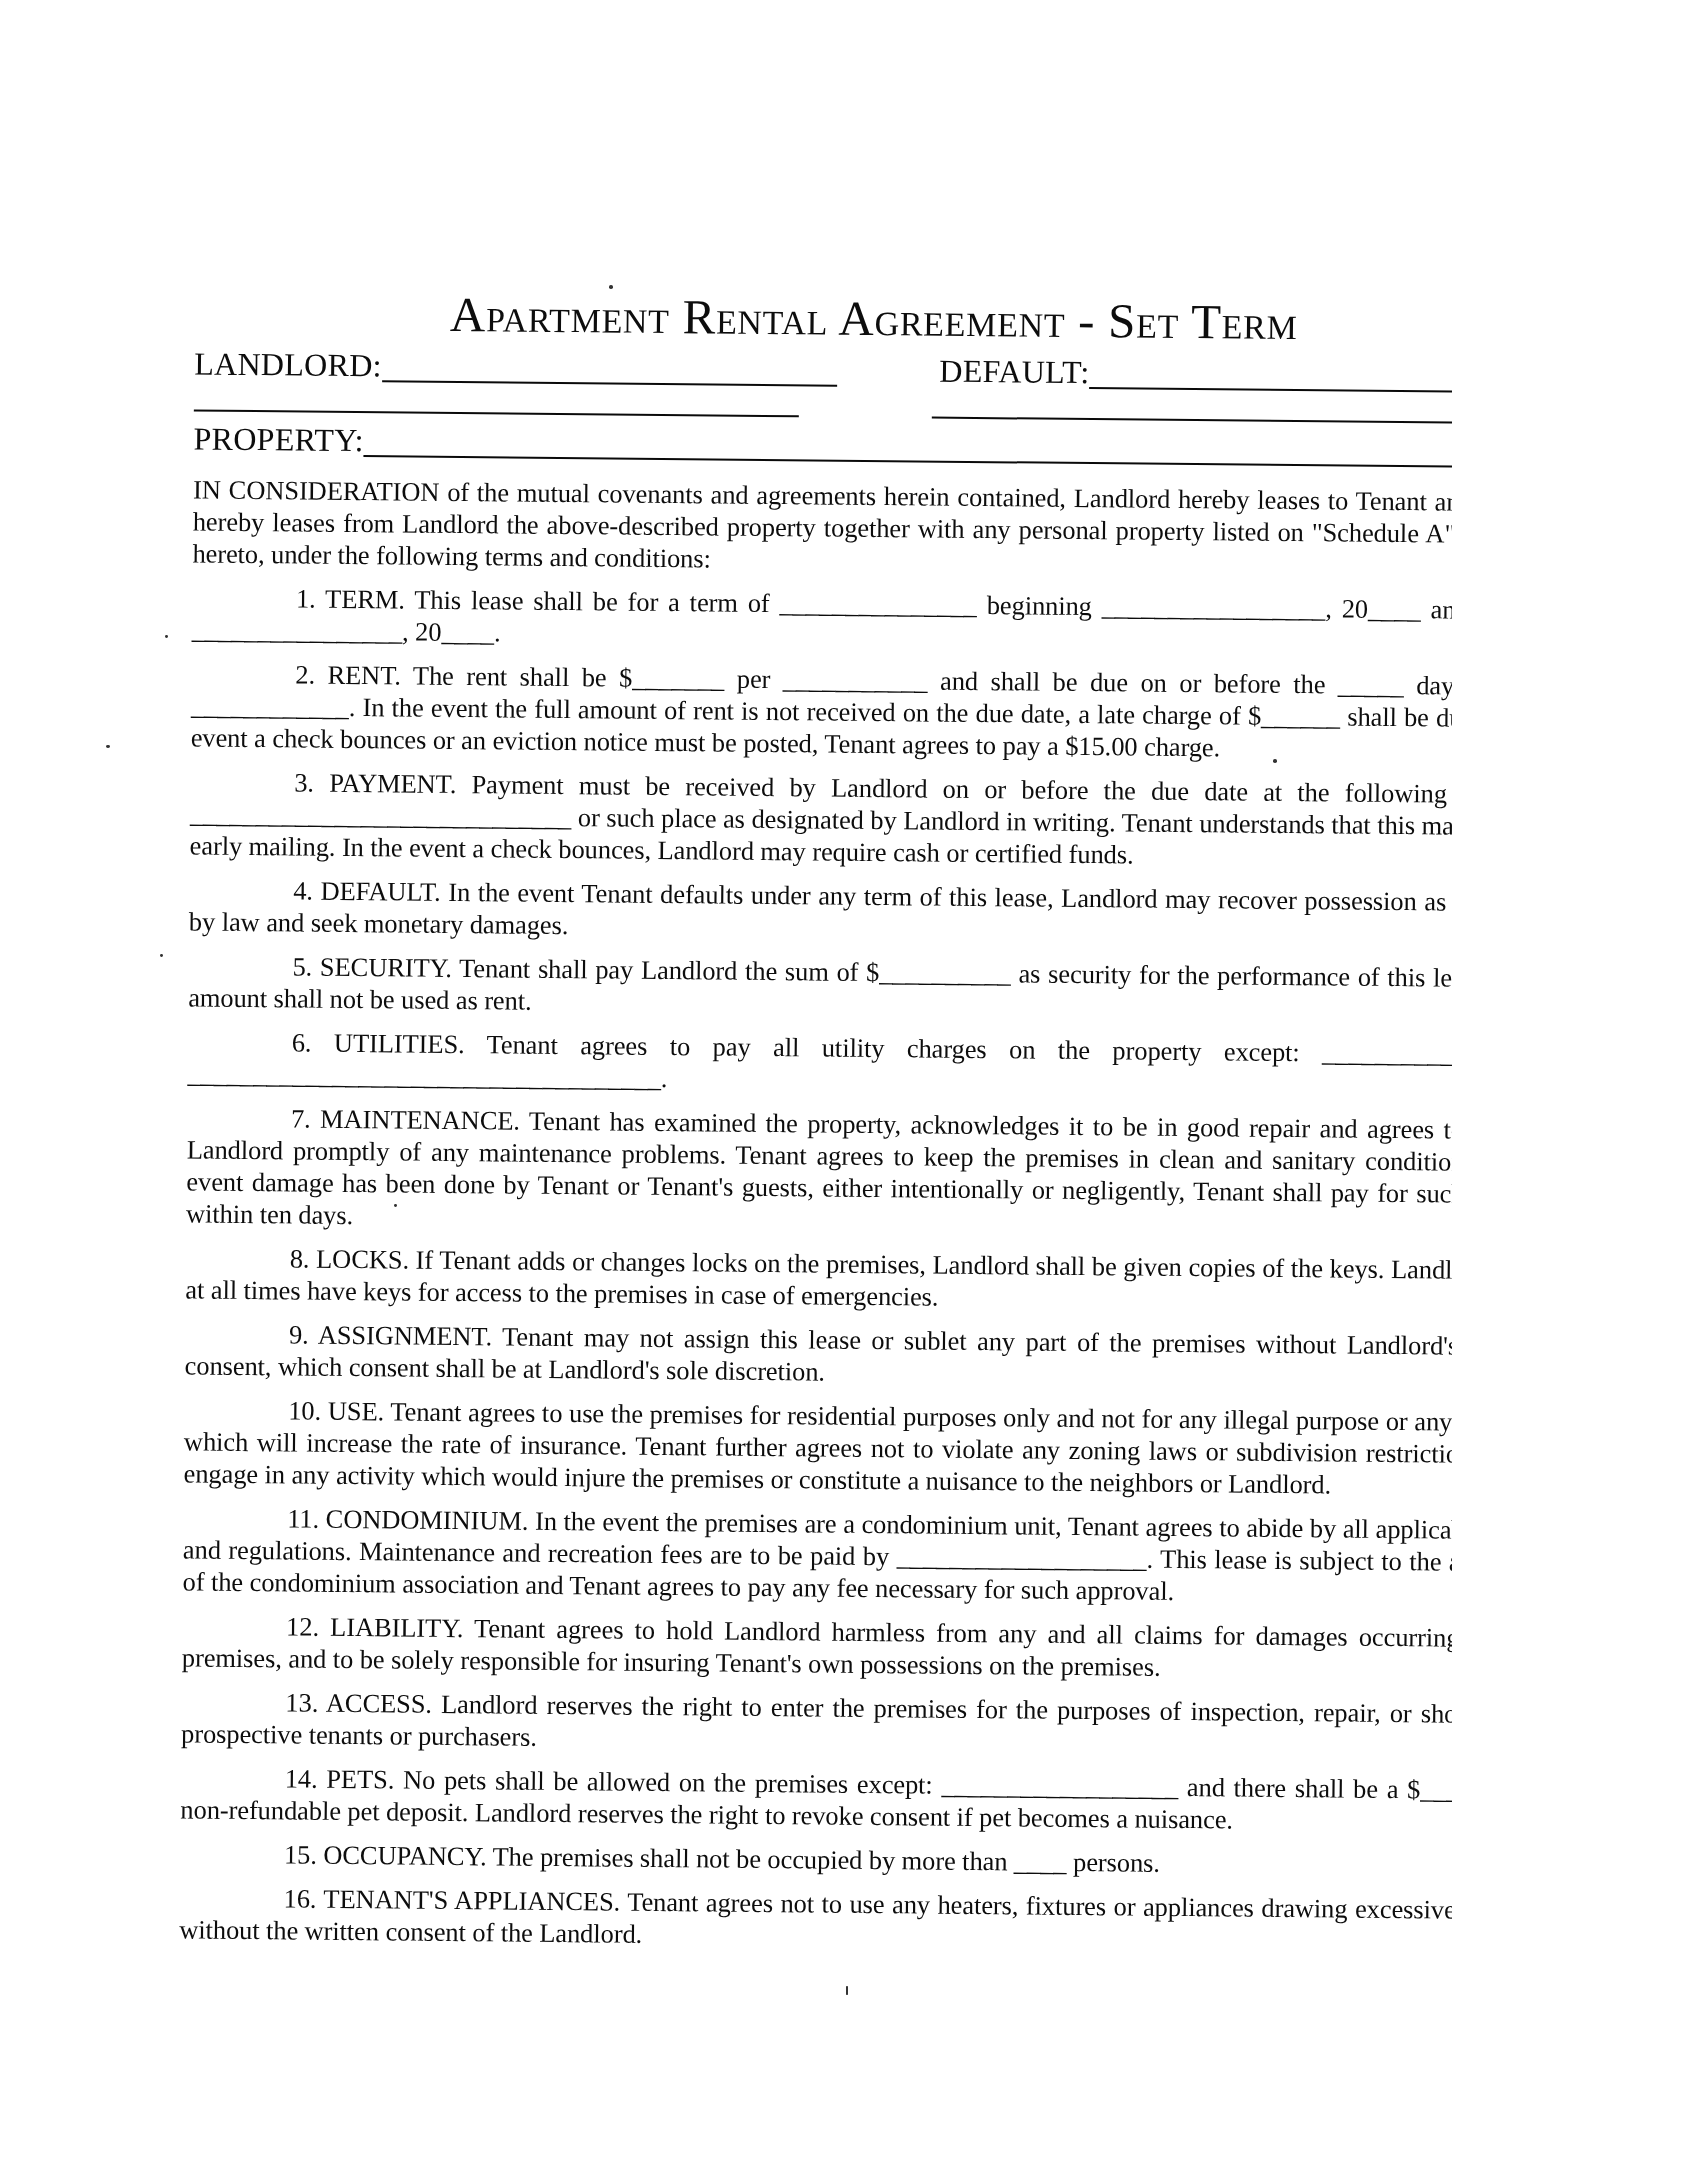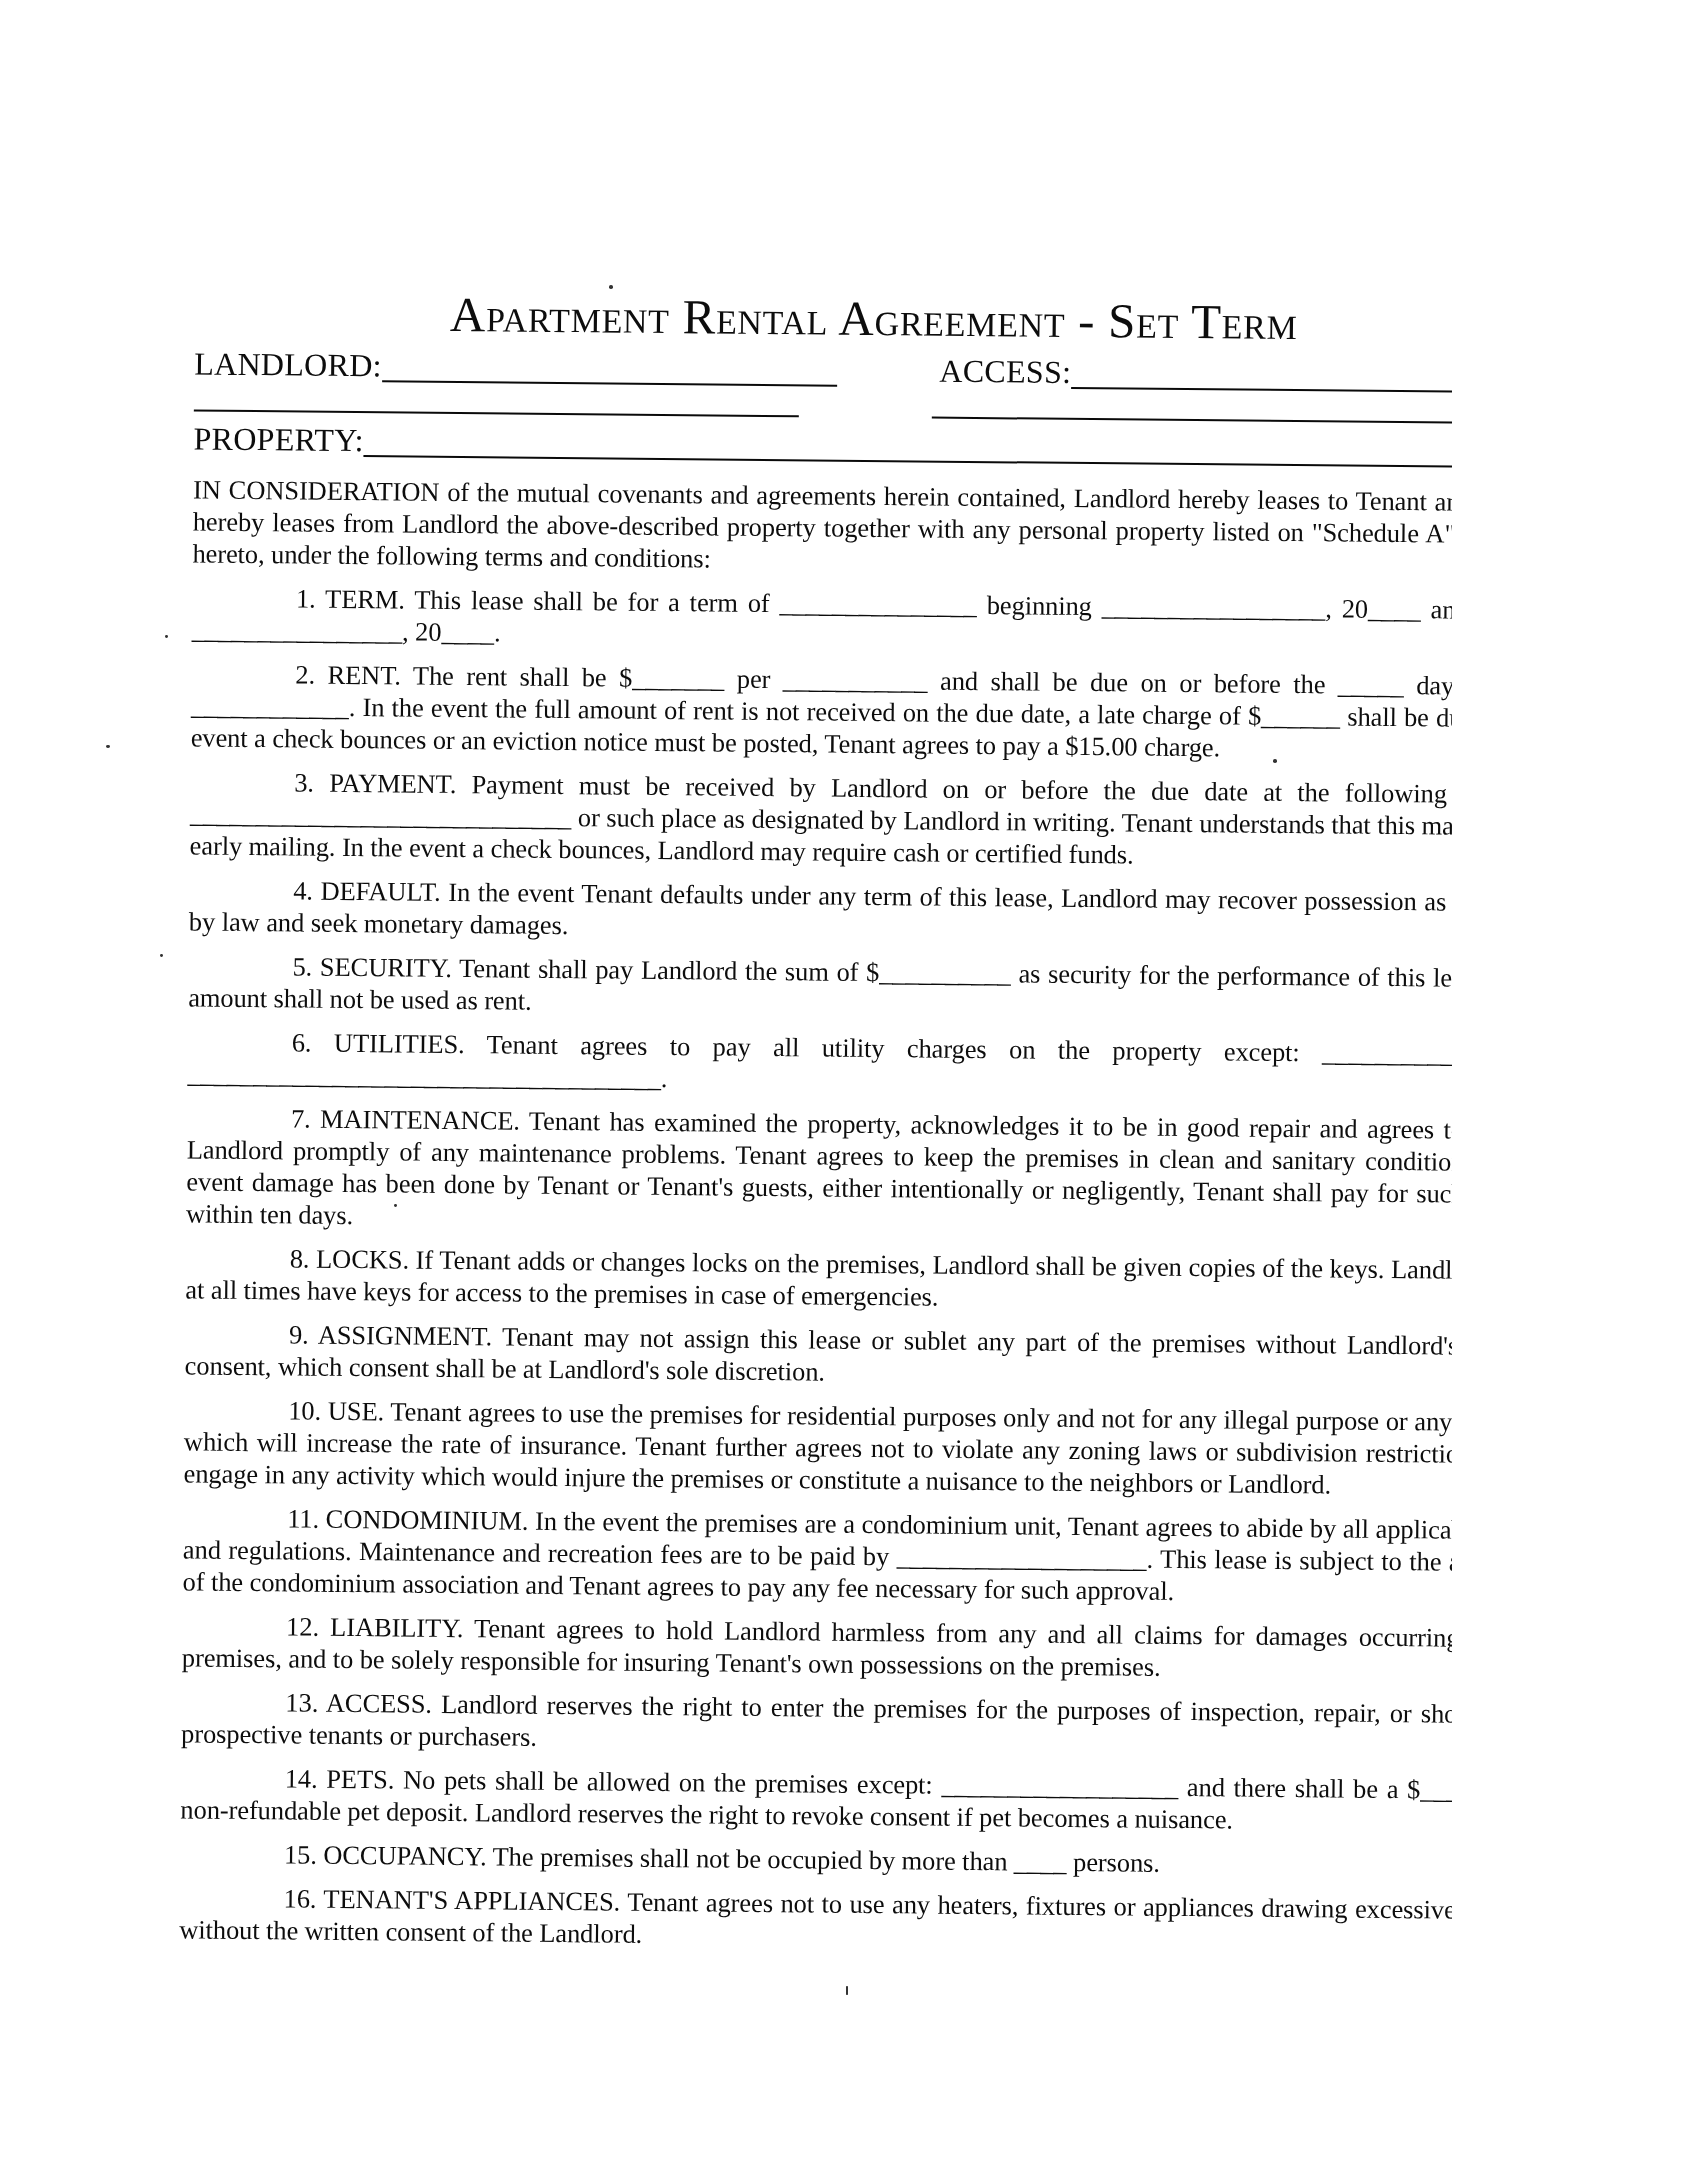--- a/index.html
+++ b/index.html
@@ -89,21 +89,21 @@
   <div class="content">
 
     <h1 class="doc-title">Apartment Rental Agreement - Set Term</h1>
 
     <div class="parties-row">
       <div class="party-col left">
         <span class="hdr-label">LANDLORD:</span>
         <span class="fill-line"></span>
       </div>
       <div class="party-col right">
-        <span class="hdr-label">ACCESS:</span>
+        <span class="hdr-label">DEFAULT:</span>
         <span class="fill-line"></span>
       </div>
     </div>
 
     <div class="parties-row2">
       <span class="line2 a"></span>
       <span class="line2 b"></span>
     </div>
 
     <div class="property-row">

